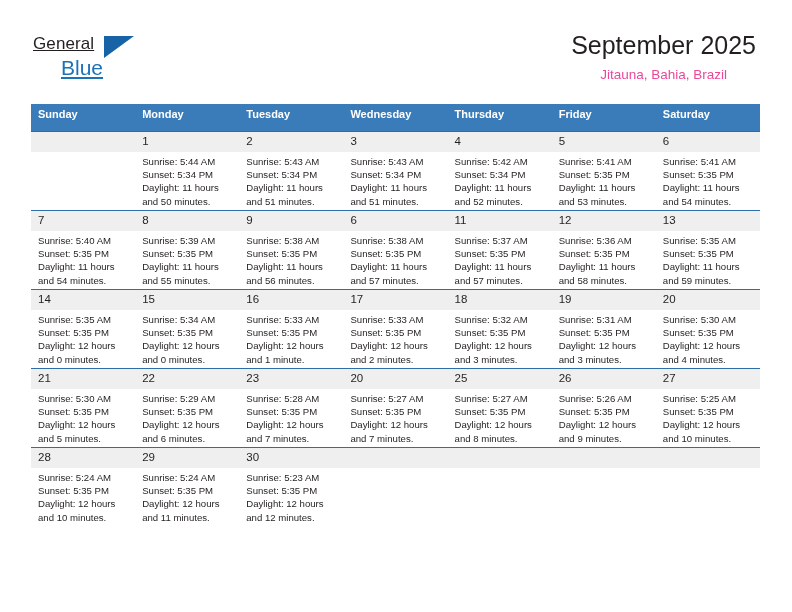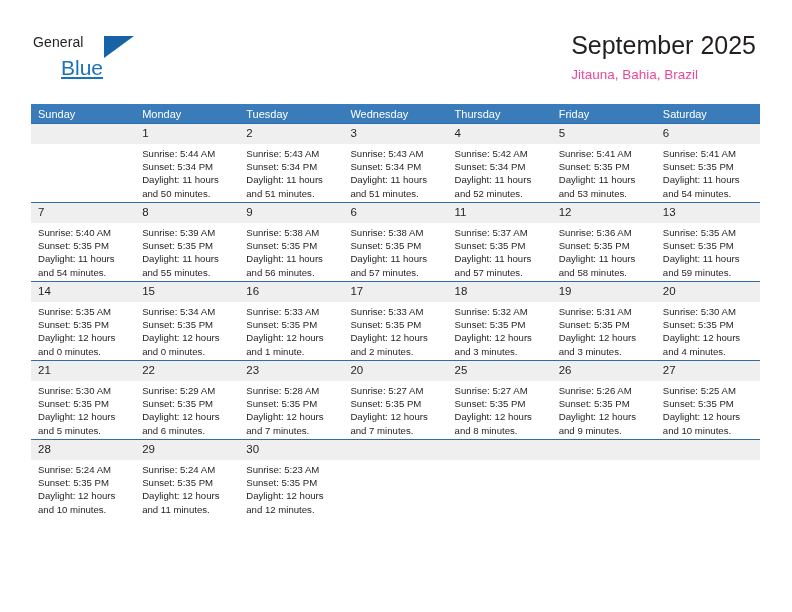--- a/index.html
+++ b/index.html
@@ -34,24 +34,25 @@
     position: absolute;
     left: 33px;
     top: 34px;
     width: 190px;
     height: 54px;
   }
   .logo-general {
     position: absolute;
     left: 0;
     top: 0;
-    font-size: 14px;
+    font-size: 17px;
     letter-spacing: 0.1px;
     color: #231f20;
     font-family: "Liberation Sans", sans-serif;
+    text-decoration: underline;
   }
   .logo-blue {
     position: absolute;
     left: 28px;
     top: 22px;
     font-size: 21px;
     color: #1c72b8;
     font-family: "Liberation Sans", sans-serif;
     text-decoration: underline;
   }
@@ -62,21 +63,21 @@
     width: 0;
     height: 0;
     border-left: 30px solid #1763a5;
     border-bottom: 22px solid transparent;
   }
 
   .title-block {
     position: absolute;
     right: 36px;
     top: 30px;
-    text-align: left;
+    text-align: center;
   }
   .cal-title {
     font-size: 25px;
     font-weight: normal;
     color: #231f20;
     line-height: 30px;
     white-space: nowrap;
   }
   .cal-subtitle {
     font-size: 13.5px;
@@ -94,23 +95,23 @@
     width: 729px;
     border-collapse: collapse;
     table-layout: fixed;
   }
   .calendar col { width: 104.14px; }
 
   thead th {
     background: #3a7cba;
     color: #ffffff;
     font-size: 11px;
-    font-weight: normal;
+    font-weight: bold;
     text-align: left;
-    padding: 4px 0 2px 7px;
+    padding: 4px 0 10px 7px;
     height: 12px;
     line-height: 13px;
     border: none;
   }
 
   tbody td {
     vertical-align: top;
     padding: 0;
     border: none;
     border-top: 1.3px solid #2f6da8;

